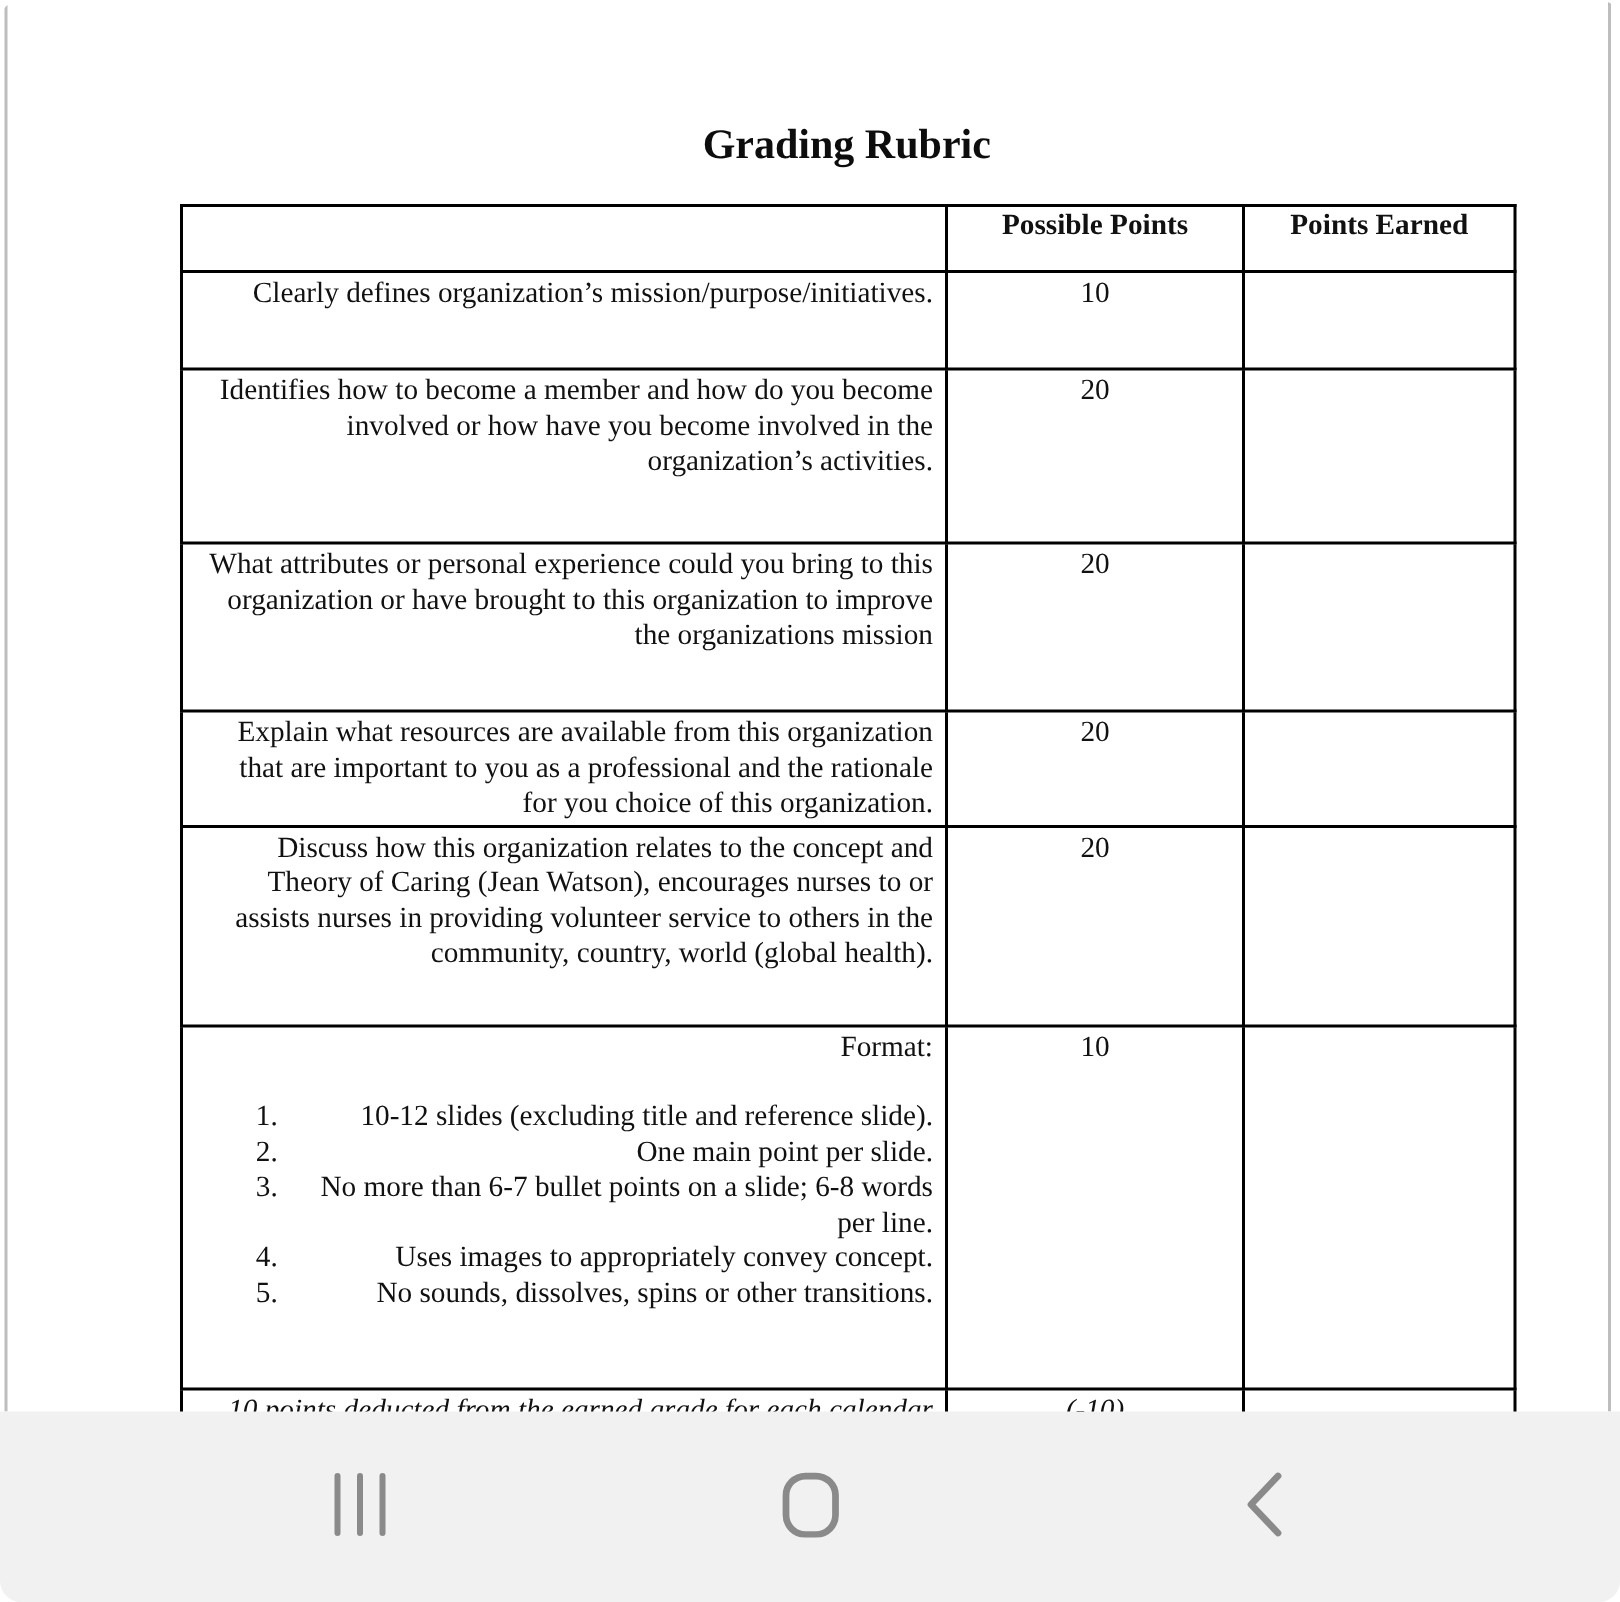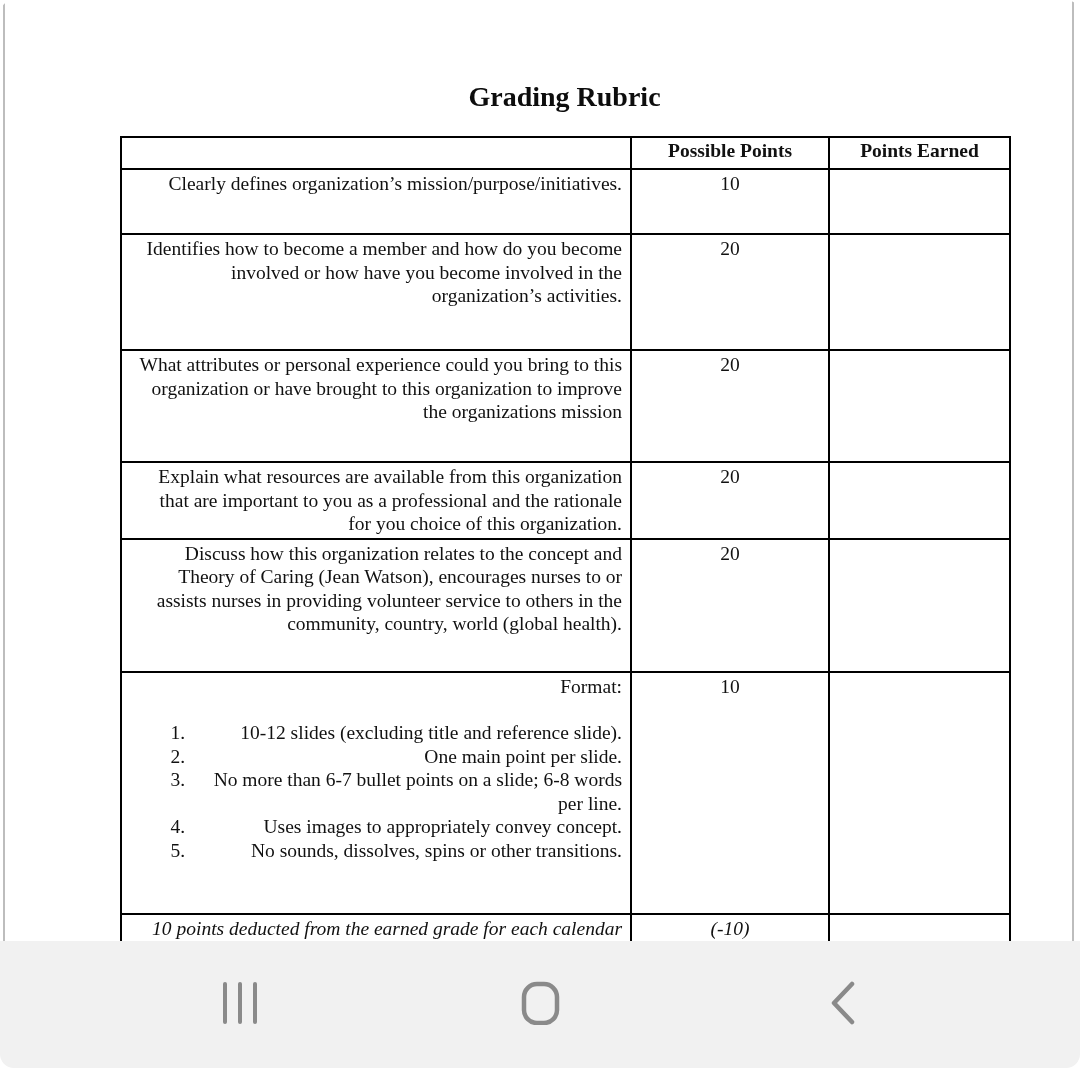--- a/index.html
+++ b/index.html
@@ -55,21 +55,21 @@
   th.hdr {
     font-size: 19.5px;
     font-weight: bold;
     text-align: center;
     padding: 1px 2px;
   }
   td.criteria { padding: 2px 8px 2px 12px; text-align: right; }
   td.points   { padding: 2px 2px; text-align: center; }
   td.earned   { padding: 2px 2px; }
 
-  tr.h-hdr { height: 32px; }
+  tr.h-hdr { height: 44px; }
   tr.h-r1  { height: 65px; }
   tr.h-r2  { height: 116px; }
   tr.h-r3  { height: 112px; }
   tr.h-r4  { height: 75px; }
   tr.h-r5  { height: 133px; }
   tr.h-r6  { height: 242px; }
   tr.h-r7  { height: 48px; }
   tr.h-r8  { height: 45px; }
 
   tr.late td { font-style: italic; }

